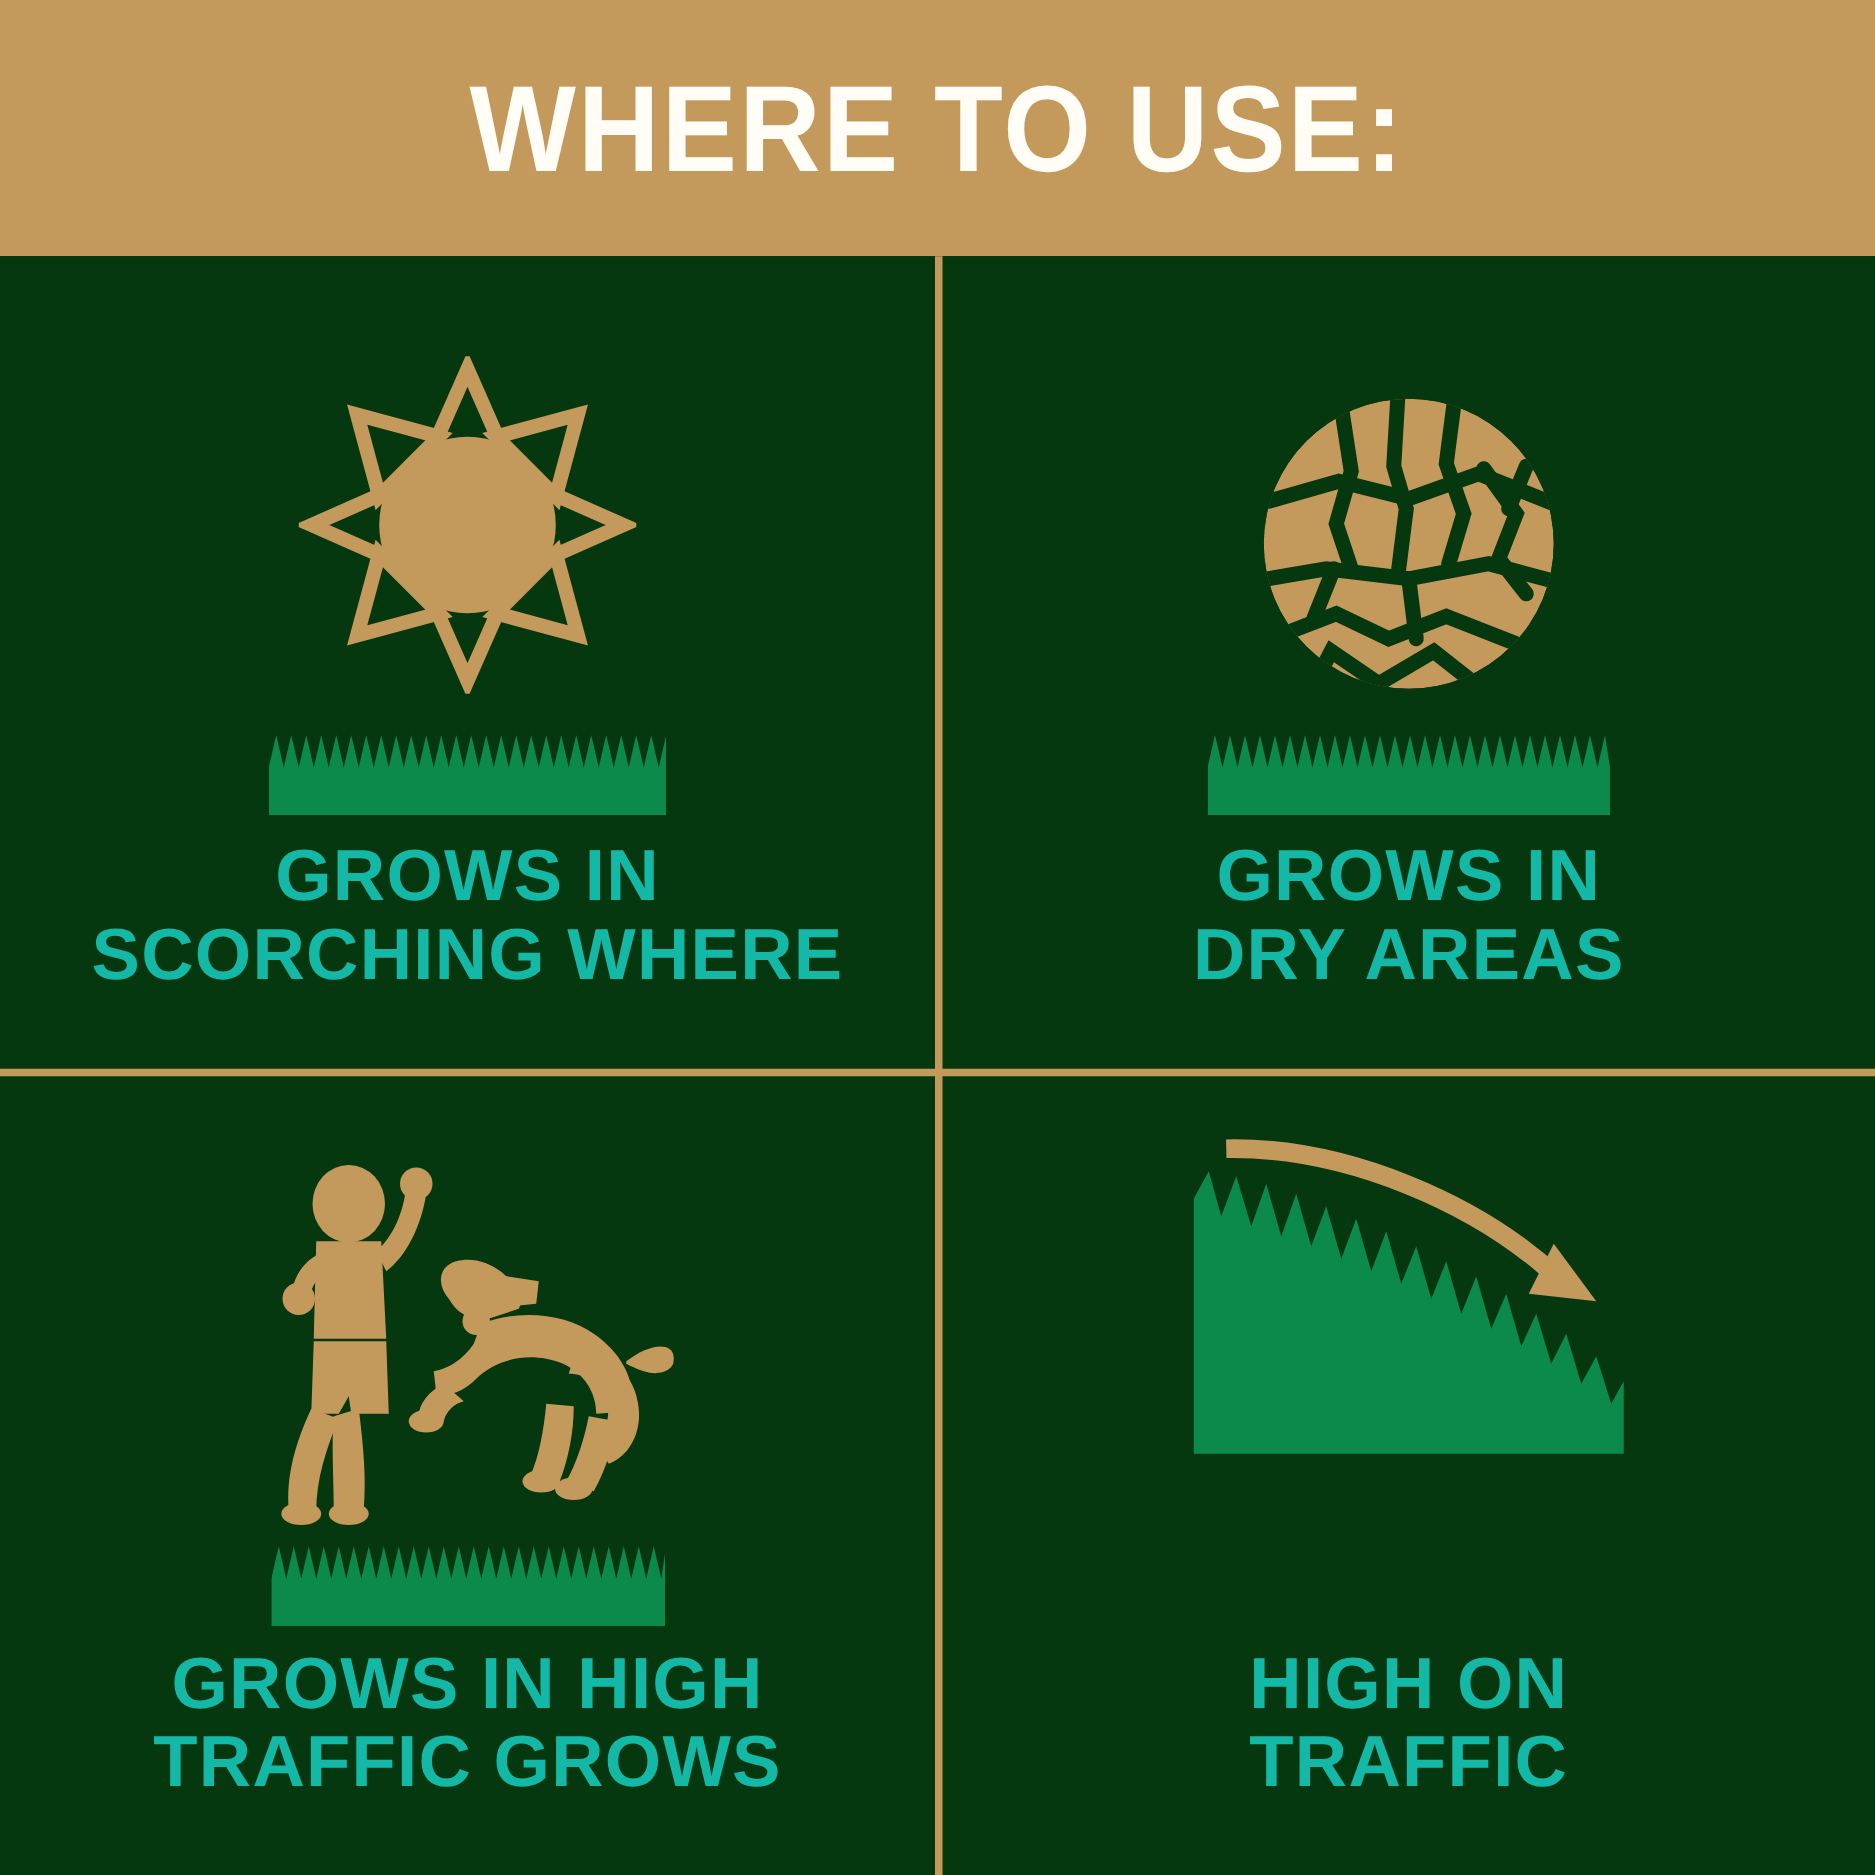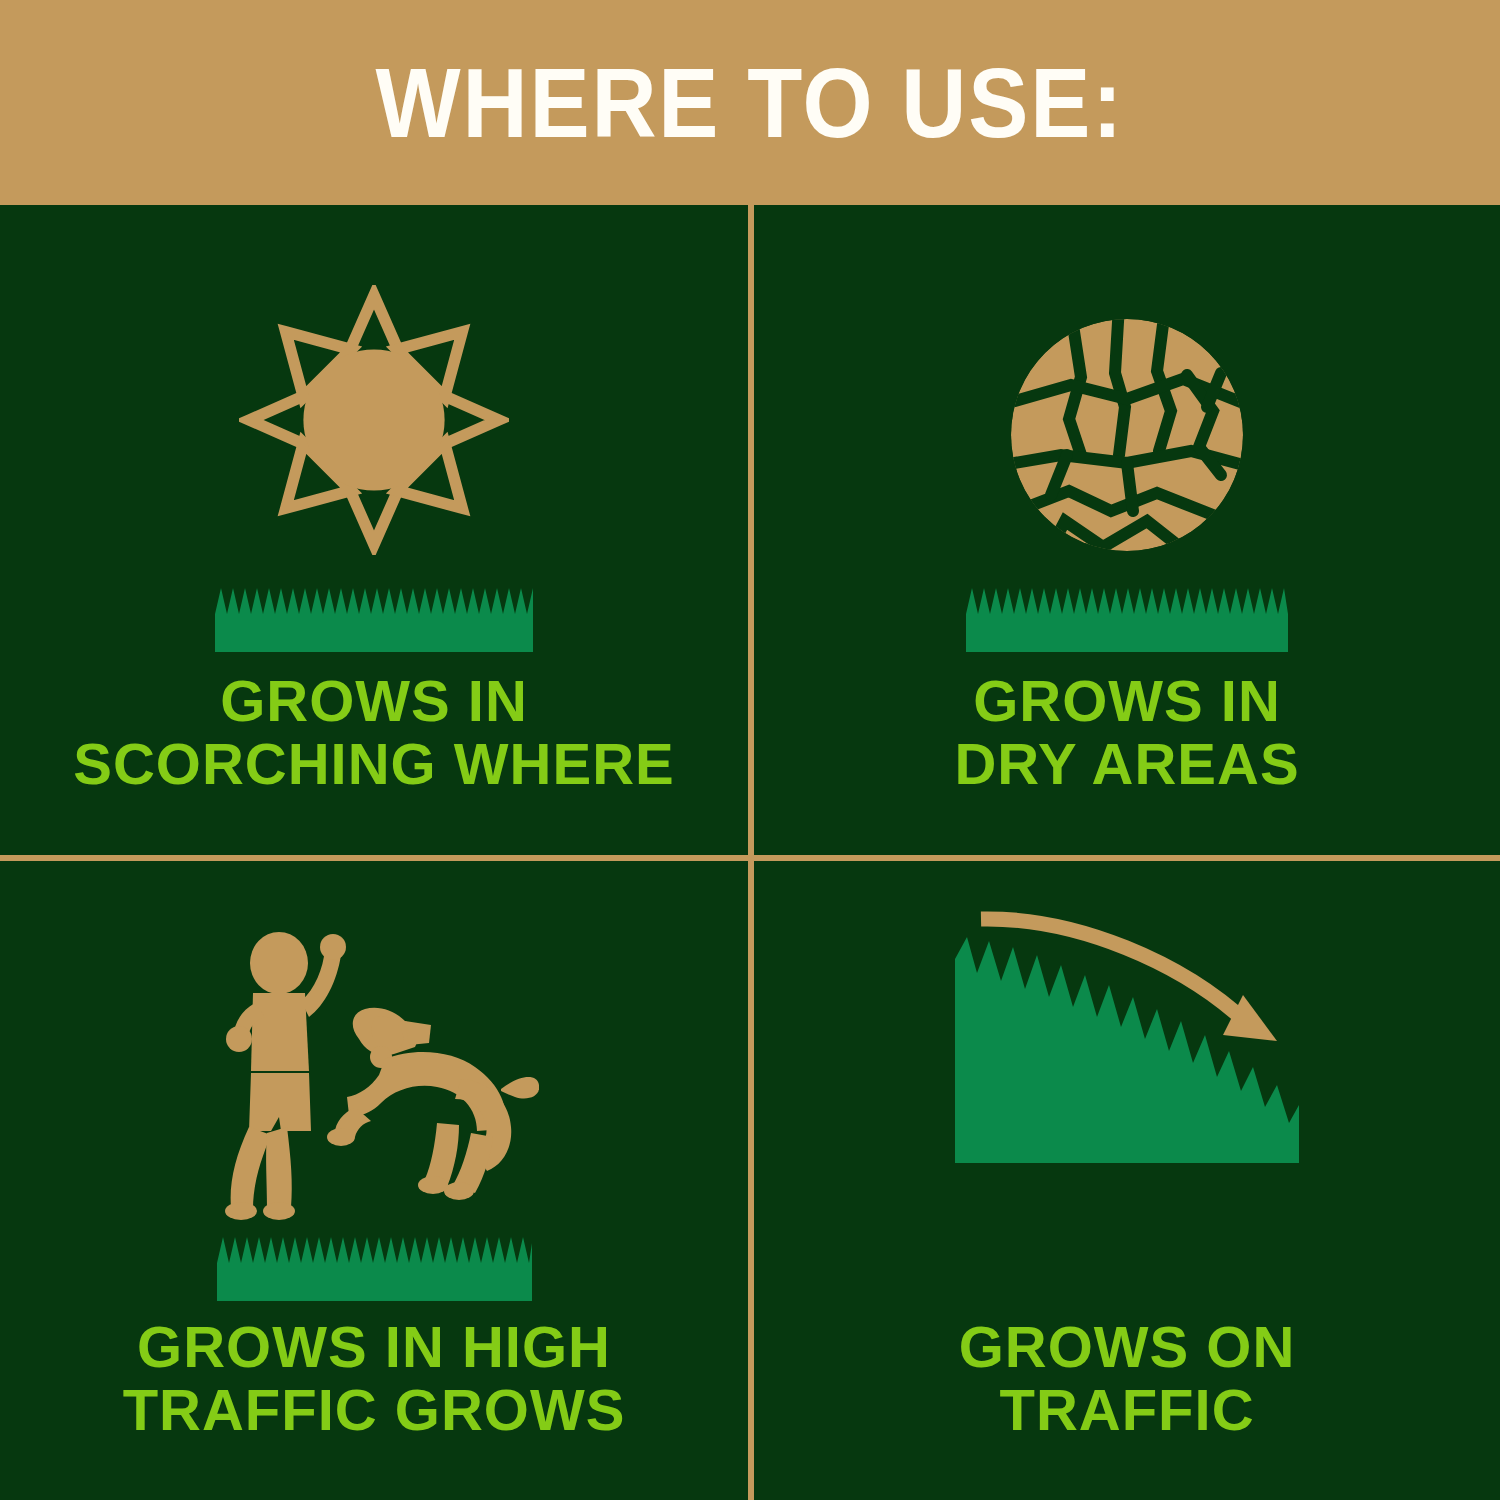--- a/index.html
+++ b/index.html
@@ -59,21 +59,21 @@
     position:absolute; left:0; width:100%;
     display:flex; align-items:flex-end; justify-content:center;
   }
   .grass-wrap {
     position:absolute; left:0; width:100%;
     display:flex; justify-content:center;
   }
   .label {
     position:absolute; left:0; width:100%;
     text-align:center;
-    color:#84cc16;
+    color:#14b8a6;
     font-weight:bold;
     font-size:58px;
     line-height:1.08;
     letter-spacing:1px;
   }
   .label-lg { font-size:58px;text-align:center; }
 
   
   .tl-icon   { top:60px;  height:290px; }
   .tl-grass  { top:375px; }
@@ -309,21 +309,21 @@
               M8,262 L8,58
               L20,36 L30,72 L42,40 L54,80 L66,46 L78,88 L90,54 L102,96
               L114,64 L126,106 L138,74 L150,116 L162,84 L174,126 L186,96 L198,138
               L210,108 L222,150 L234,120 L246,162 L258,134 L270,176 L282,150 L294,190
               L306,166 L318,206 L330,184 L342,222 L352,204 L352,262 Z"></path>
           </g>
         </svg>
       </div>
 
       <div class="label br-label label-lg">
-        <div>GROWS ON</div>
+        <div>HIGH ON</div>
         <div>TRAFFIC</div>
       </div>
     </div>
 
     <div class="div-v"></div>
     <div class="div-h"></div>
 
   </div>
 </div>
 

